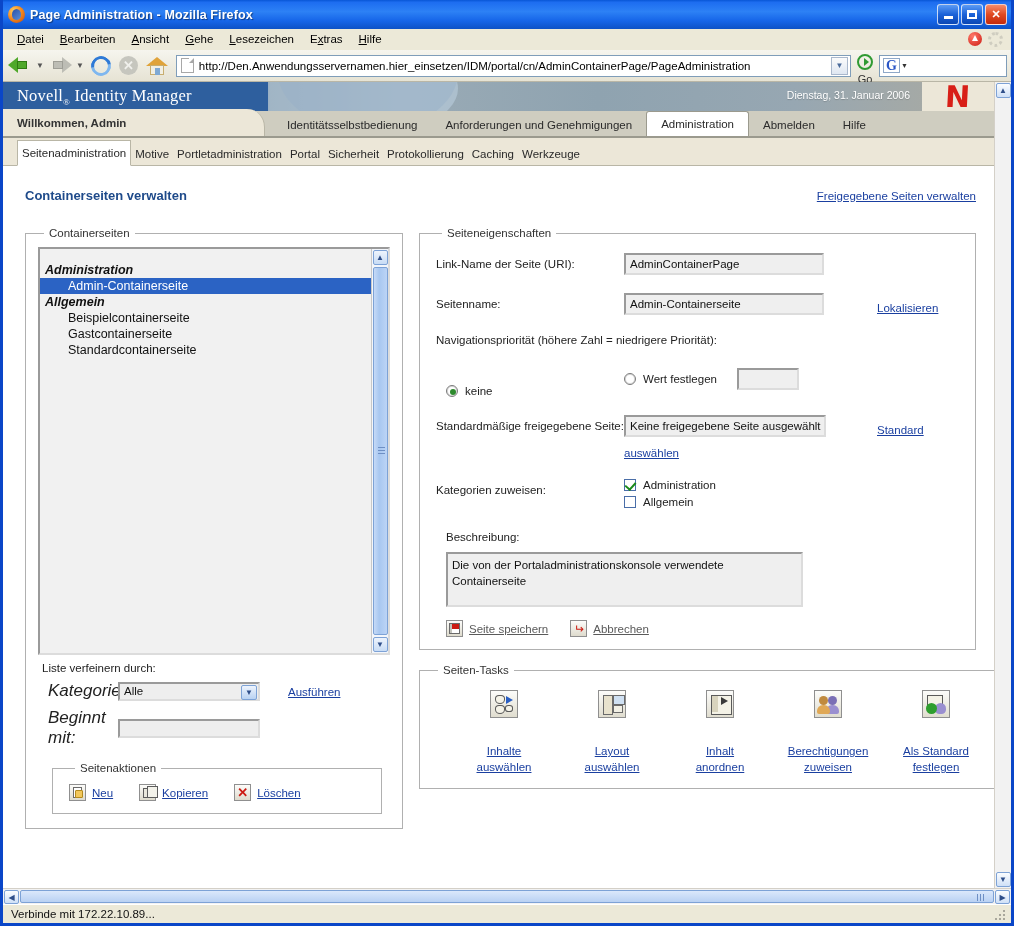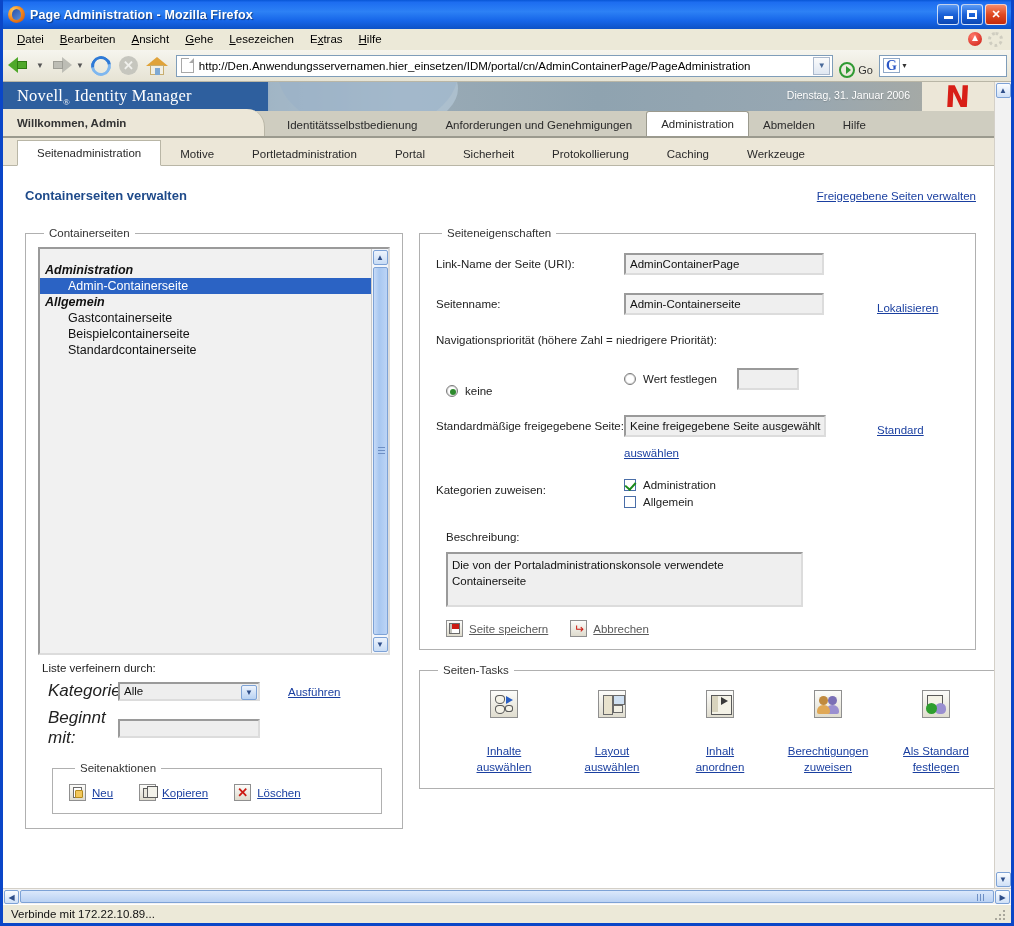--- a/index.html
+++ b/index.html
@@ -156,21 +156,21 @@
     flex: 1; font-size: 11.5px; color: #000; white-space: nowrap;
     overflow: hidden;
   }
   .url-drop {
     width: 17px; height: 18px; flex: 0 0 auto;
     background: linear-gradient(to bottom, #fbfbfb, #dfe7f2);
     border: 1px solid #aab8cc;
     display: flex; align-items: center; justify-content: center;
     font-size: 8px; color: #4a6a9a; cursor: pointer;
   }
-  .go-btn { display:flex; align-items:center; gap:3px; margin:8px 6px 0 4px; cursor:pointer;}
+  .go-btn { display:flex; align-items:center; gap:3px; margin:8px 6px 0 4px; cursor:pointer;flex-direction:column;}
   .go-circle {
     width:16px;height:16px;border-radius:50%;border:2px solid #2f9a32;
     display:flex;align-items:center;justify-content:center;
   }
   .go-circle::after{content:"";border-left:5px solid #2f9a32;border-top:4px solid transparent;border-bottom:4px solid transparent;margin-left:2px;}
   .go-label{font-size:11px;color:#333;}
   .searchbox {
     width: 128px; height: 22px; background:#fff; border:1px solid #7f9db9;
     display:flex; align-items:center; padding-left:3px; flex:0 0 auto;
   }
@@ -269,21 +269,21 @@
   
   .secondary-row {
     height: 28px;
     background:#ece7d8;
     display:flex; align-items:flex-end;
     border-bottom:1px solid #b9b6a6;
     padding-left:14px;
     position:relative;
   }
   .stab {
-    height:22px; padding:0 19px;
+    height:22px; padding:0 4px;
     display:flex; align-items:center;
     font-size:11.5px; color:#2a2a2a;
     cursor:pointer; white-space:nowrap;
   }
   .stab.active {
     background:#fff; height:26px;
     border:1px solid #b9b6a6; border-bottom:1px solid #fff;
     margin-bottom:-1px; position:relative; z-index:2;
   }
   .stab-spacer { flex:1; }
@@ -626,22 +626,22 @@
 
           <div class="left-col">
             <fieldset class="gb left-fs">
               <legend>Containerseiten</legend>
 
               <div class="listbox">
                 <div class="listbox-inner">
                   <div class="li group">Administration</div>
                   <div class="li selected">Admin-Containerseite</div>
                   <div class="li group">Allgemein</div>
+                  <div class="li">Beispielcontainerseite</div>
                   <div class="li">Gastcontainerseite</div>
-                  <div class="li">Beispielcontainerseite</div>
                   <div class="li">Standardcontainerseite</div>
                 </div>
                 <div class="vscroll">
                   <div class="vs-btn">▲</div>
                   <div class="vs-track">
                     <div class="vs-thumb">
                         <span class="vs-grip"></span>
                       </div>
                   </div>
                   <div class="vs-btn">▼</div>

